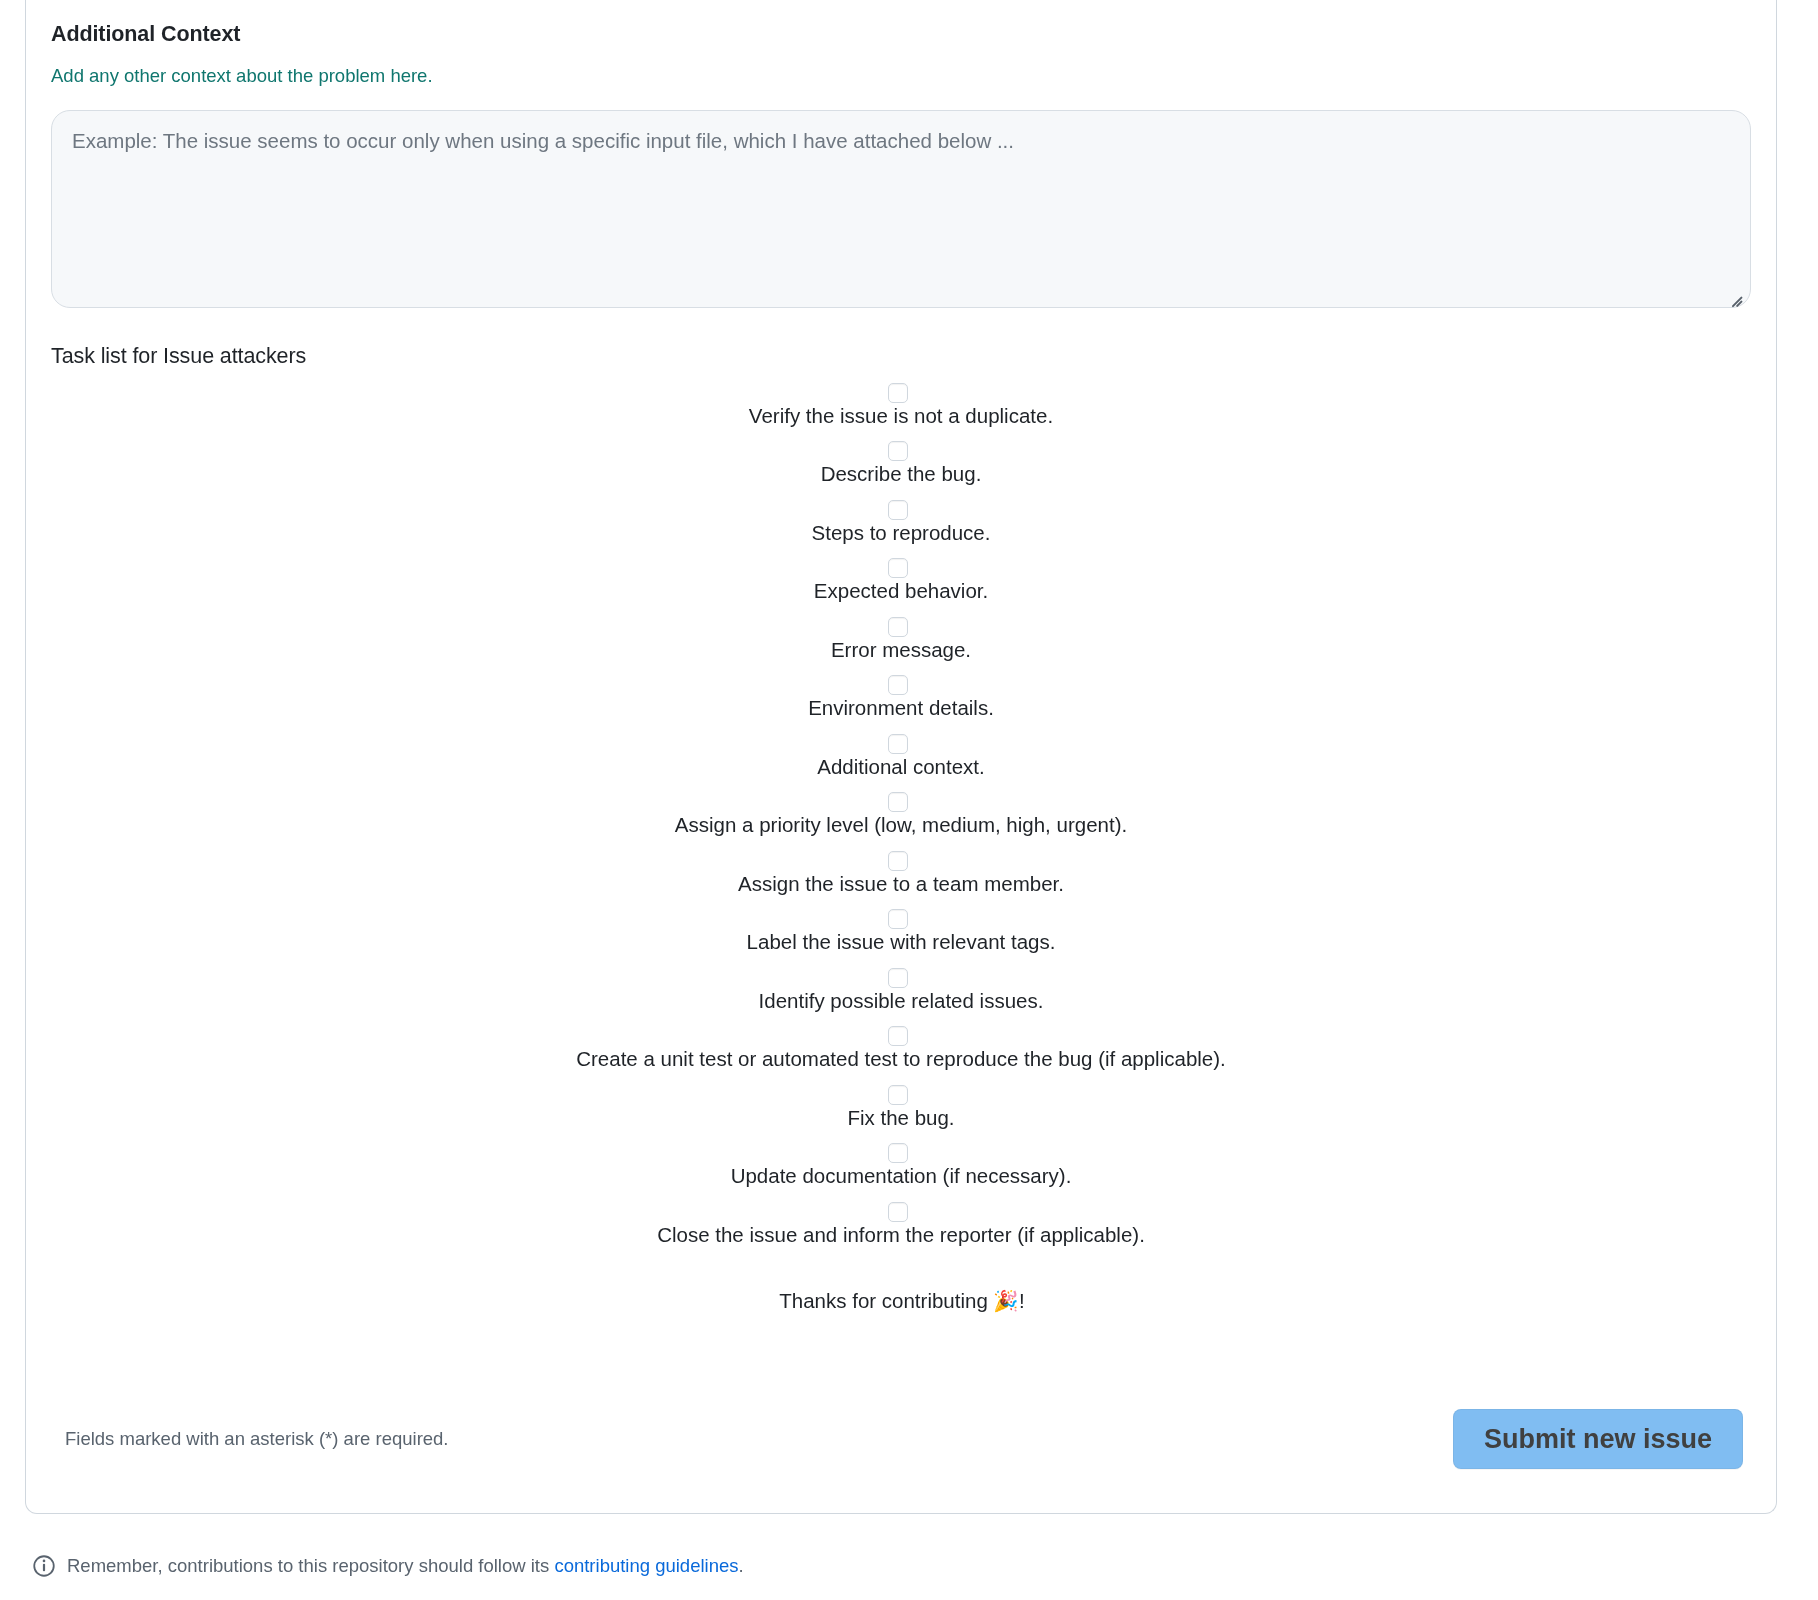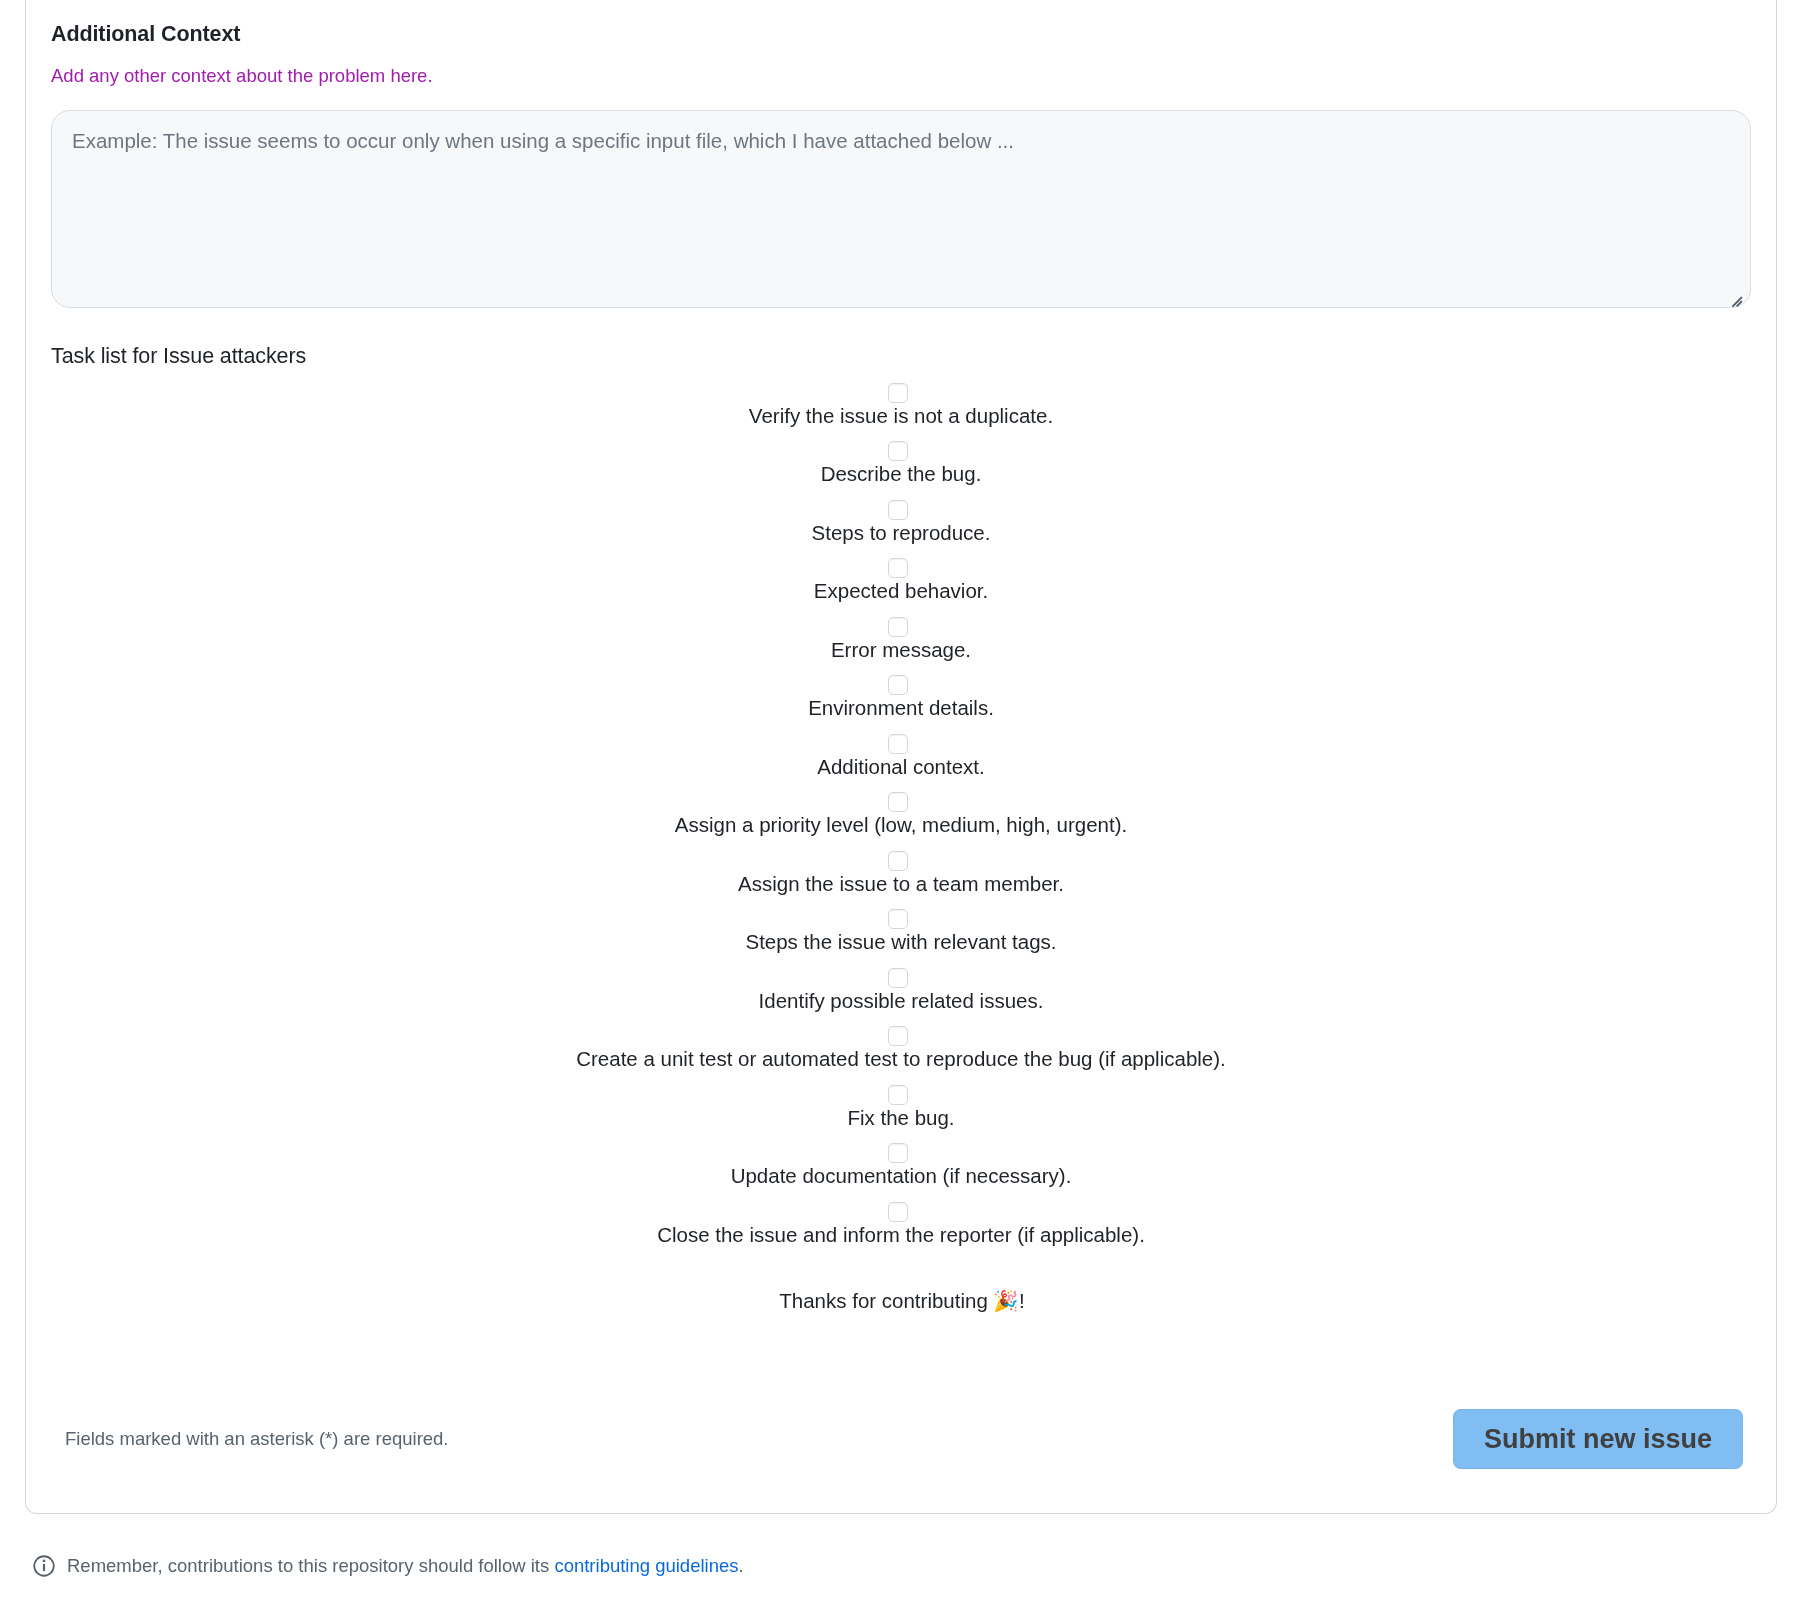--- a/index.html
+++ b/index.html
@@ -40,21 +40,21 @@
     font-size: 21.5px;
     font-weight: 700;
     color: #1f2328;
     letter-spacing: -0.1px;
     margin: 0;
     padding-top: 42px;
     line-height: 1.2;
   }
   .section-desc {
     font-size: 18.5px;
-    color: #a21caf;
+    color: #0f766e;
     margin: 0;
     padding-top: 16px;
     line-height: 1.35;
   }
 
   .textarea-wrap {
     position: relative;
     margin-top: 21px;
   }
   textarea.context-input {
@@ -255,21 +255,21 @@
         <li>
           <input type="checkbox" class="task-checkbox" style="">
           <span class="task-label">Assign a priority level (low, medium, high, urgent).</span>
         </li>
         <li>
           <input type="checkbox" class="task-checkbox" style="">
           <span class="task-label">Assign the issue to a team member.</span>
         </li>
         <li>
           <input type="checkbox" class="task-checkbox" style="">
-          <span class="task-label">Steps the issue with relevant tags.</span>
+          <span class="task-label">Label the issue with relevant tags.</span>
         </li>
         <li>
           <input type="checkbox" class="task-checkbox" style="">
           <span class="task-label">Identify possible related issues.</span>
         </li>
         <li>
           <input type="checkbox" class="task-checkbox" style="">
           <span class="task-label">Create a unit test or automated test to reproduce the bug (if applicable).</span>
         </li>
         <li>

